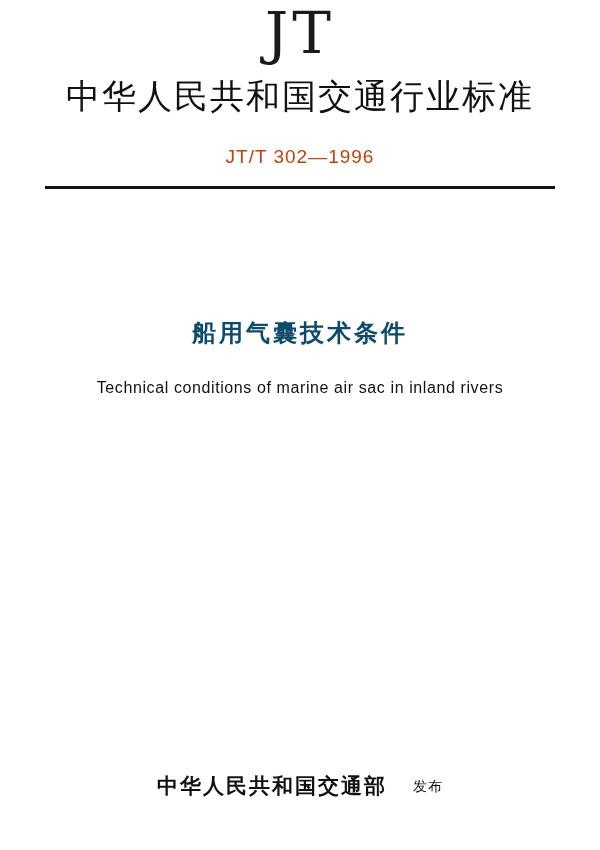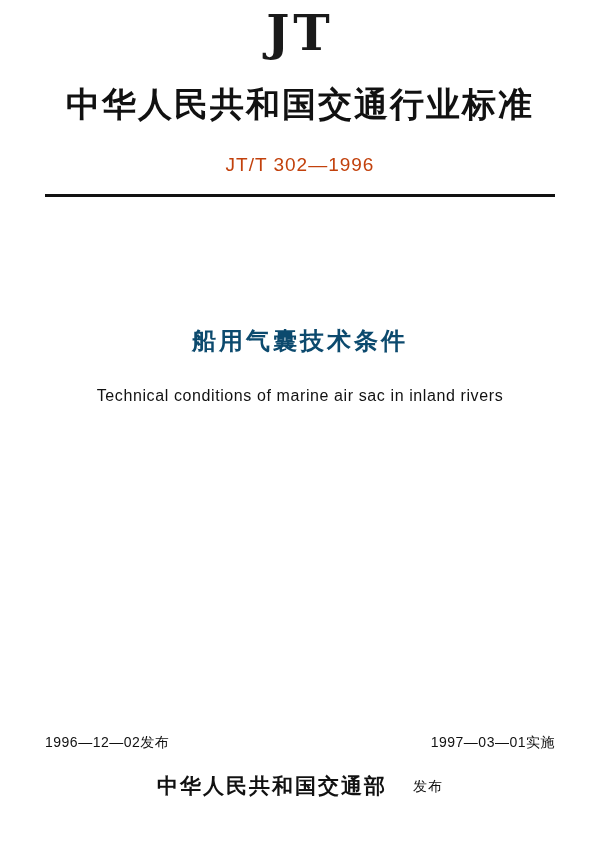--- a/index.html
+++ b/index.html
@@ -24,45 +24,45 @@
 
   
   .logo-wrap {
     text-align: center;
     padding-top: 4px;
     height: 62px;
   }
   .logo {
     display: inline-block;
     font-family: "DejaVu Serif", serif;
-    font-weight: bold;
-    font-size: 49px;
+    font-weight: normal;
+    font-size: 58px;
     letter-spacing: 4px;
     line-height: 58px;
     color: #1a1a1a;
     
     background-image: repeating-linear-gradient(
         to bottom,
         rgba(255,255,255,0.85) 0px,
         rgba(255,255,255,0.85) 1px,
         rgba(255,255,255,0) 1px,
         rgba(255,255,255,0) 3px);
     -webkit-background-clip: text;
     background-clip: text;
   }
 
   
   .std-title {
     text-align: center;
     font-family: "DejaVu Sans", sans-serif;
-    font-weight: bold;
+    font-weight: normal;
     font-size: 34px;
     letter-spacing: 2px;
     color: #111;
-    margin-top: 16px;
+    margin-top: 8px;
   }
   .std-number {
     text-align: center;
     font-family: "Liberation Sans", sans-serif;
     font-size: 19px;
     letter-spacing: 1px;
     margin-top: 26px;
     color: #c2410c;
   }
   .rule {
@@ -138,22 +138,18 @@
   <div class="std-title">中华人民共和国交通行业标准</div>
 
   <div class="std-number">JT/T 302—1996</div>
 
   <div class="rule"></div>
 
   <div class="subject-cn">船用气囊技术条件</div>
 
   <div class="subject-en">Technical conditions of marine air sac in inland rivers</div>
 
-  <div class="dates">
-    <div class="date-item">1996—12—02发布</div>
-    <div class="date-item">1997—03—01实施</div>
-  </div>
 
   <div class="issuer">
     <span>中华人民共和国交通部</span><span class="issuer-verb">发布</span>
   </div>
 
 </div>
 
 </body></html>

